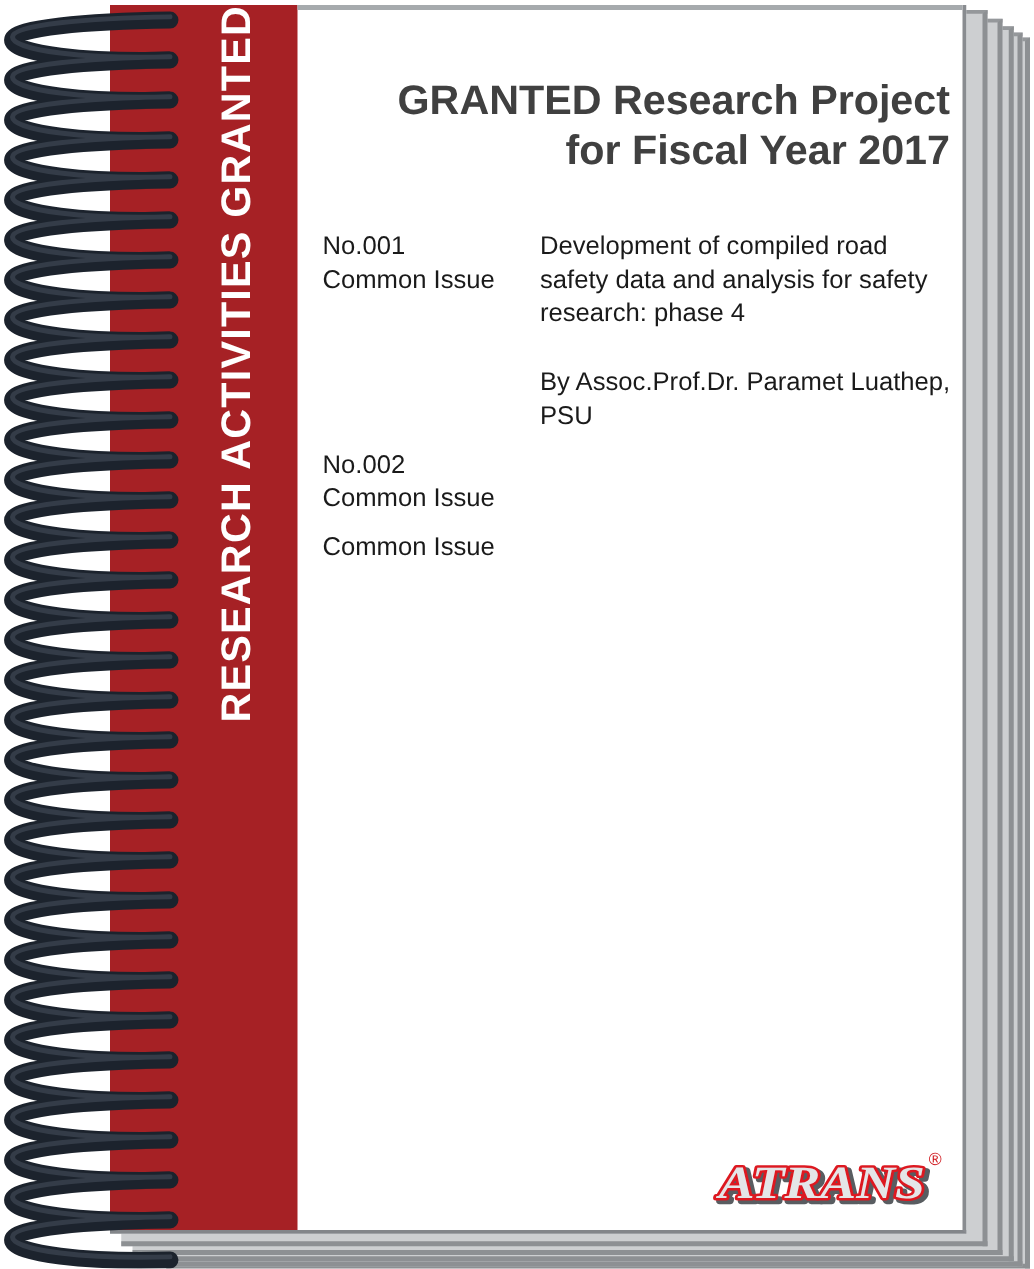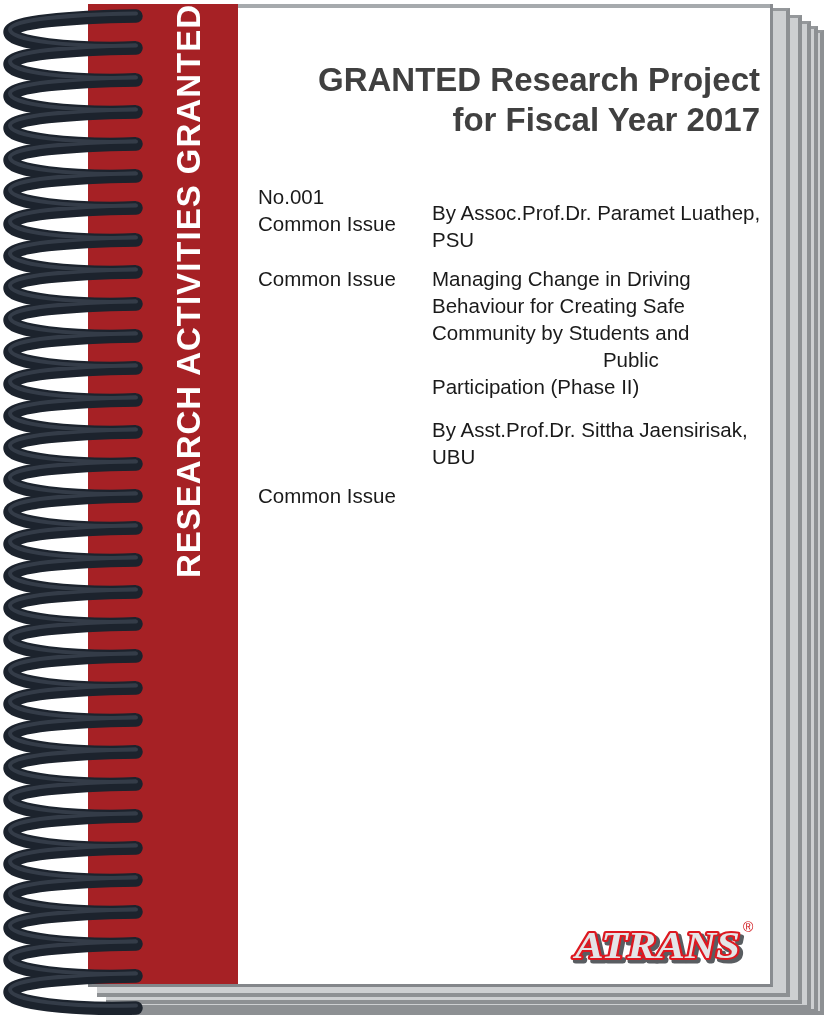--- a/index.html
+++ b/index.html
@@ -73,21 +73,21 @@
     font-size:20.5px;
     line-height:27px;
   }
   .entry{
     display:grid;
     grid-template-columns:152px 1fr;
     column-gap:22px;
     margin-bottom:12px;
   }
   .entry-title{white-space:pre-wrap;}
-  .entry-author{white-space:pre-wrap;margin-top:16px;}
+  .entry-author{white-space:pre-wrap;margin-top:28px;}
   
   .logo{
     position:absolute;
     left:475px;top:912px;
   }
   
   .coil{
     position:absolute;left:0;top:0;z-index:20;
   }
 </style>
@@ -112,37 +112,32 @@
 for Fiscal Year 2017</div>
 
     <div class="entries">
 
       <div class="entry">
         <div class="entry-label">
           <div>No.001</div>
           <div>Common Issue</div>
         </div>
         <div class="entry-body">
+          <div class="entry-title">Development of compiled road
+safety data and analysis for safety
+research: phase 4</div>
           <div class="entry-author">By Assoc.Prof.Dr. Paramet Luathep,
 PSU</div>
         </div>
       </div>
 
       <div class="entry">
         <div class="entry-label">
+          <div>No.002</div>
           <div>Common Issue</div>
-        </div>
-        <div class="entry-body">
-          <div class="entry-title">Managing Change in Driving
-Behaviour for Creating Safe
-Community by Students and
-                              Public
-Participation (Phase II)</div>
-          <div class="entry-author">By Asst.Prof.Dr. Sittha Jaensirisak,
-UBU</div>
         </div>
       </div>
 
       <div class="entry">
         <div class="entry-label">
           <div>Common Issue</div>
         </div>
       </div>
 
     </div>

